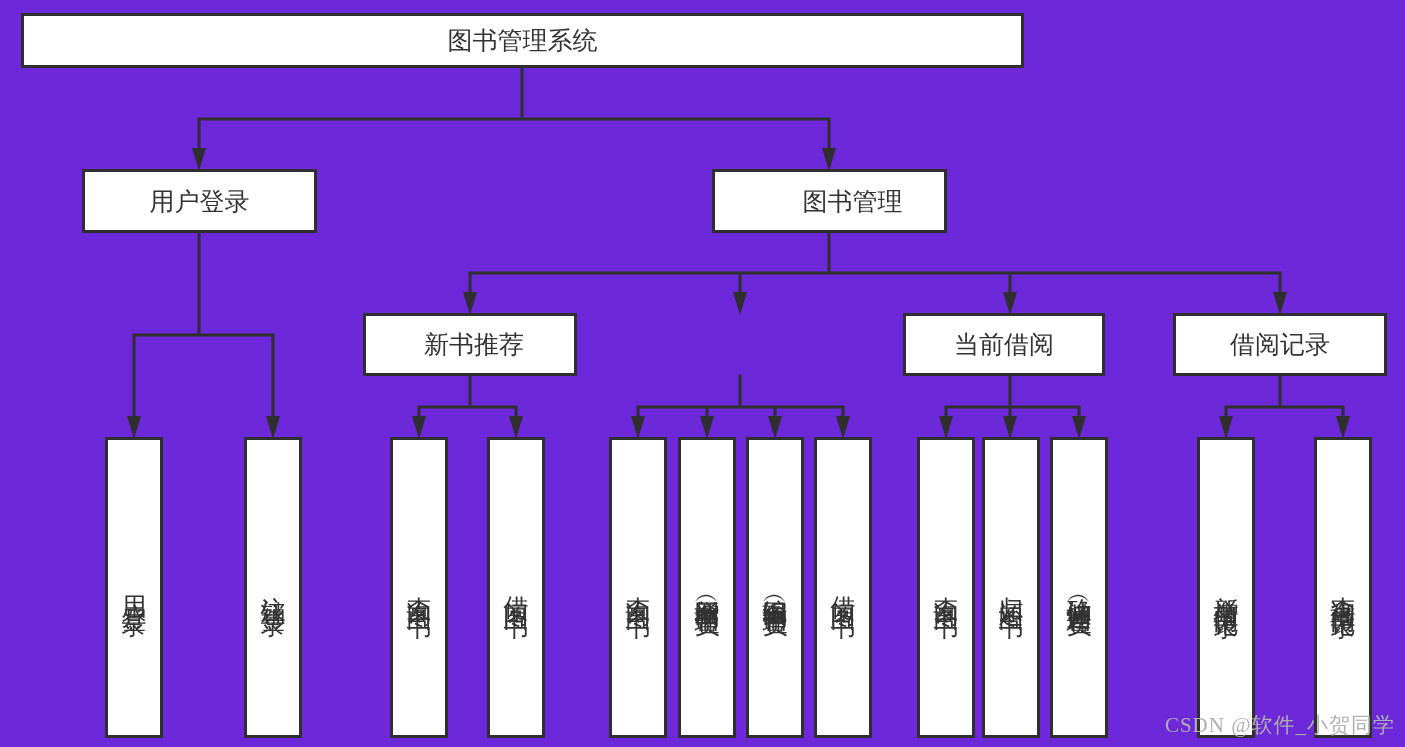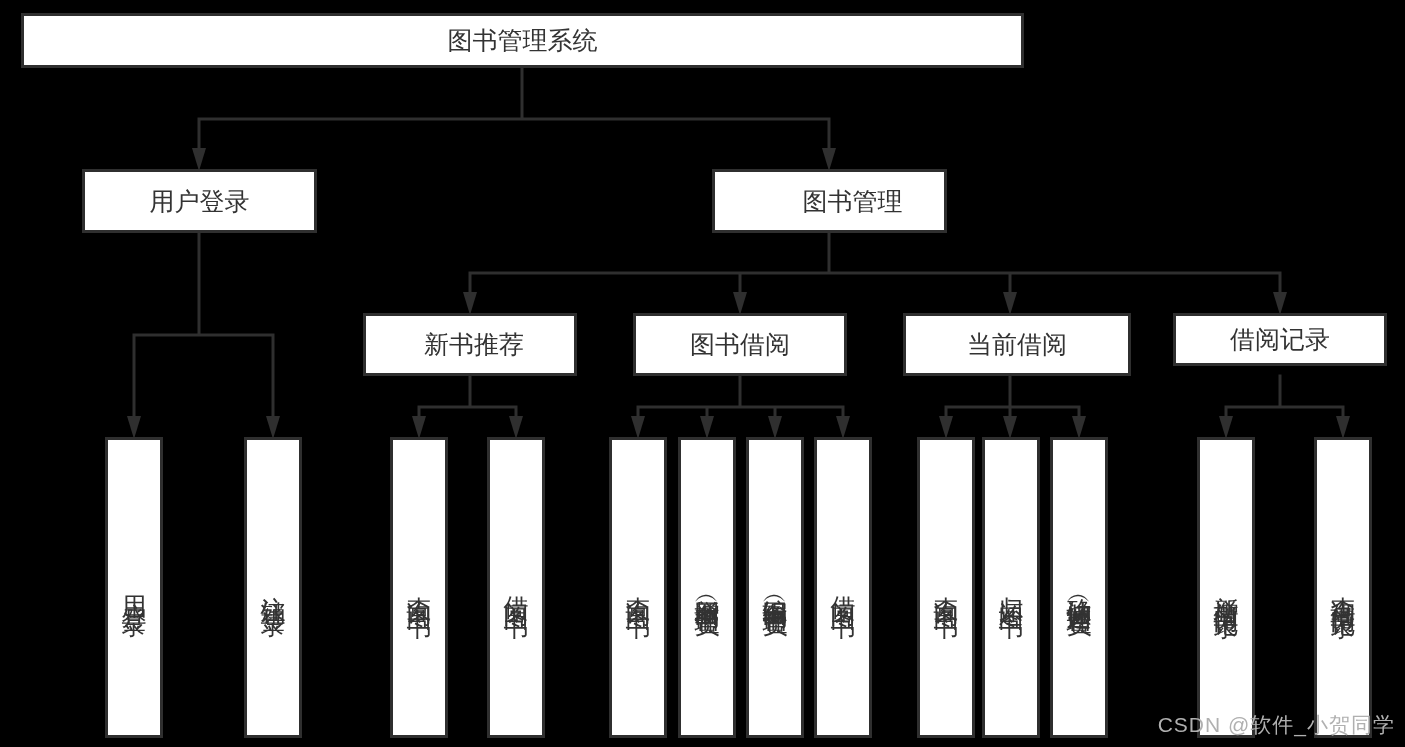--- a/index.html
+++ b/index.html
@@ -4,22 +4,22 @@
 <style>
   html, body {
     margin: 0;
     padding: 0;
     background: #ffffff;
   }
   .canvas {
     position: relative;
     width: 1405px;
     height: 747px;
-    background: #000000;
-    font-family: Liberation Sans, sans-serif;
+    background: #6d28d9;
+    font-family: Liberation Serif, serif;
     overflow: hidden;
   }
   .wires {
     position: absolute;
     left: 0;
     top: 0;
     width: 1405px;
     height: 747px;
   }
   .node {
@@ -111,27 +111,24 @@
   <div class="node" style="left:82px; top:169px; width:235px; height:64px;">
     <span>用户登录</span>
   </div>
   <div class="node" style="left:712px; top:169px; width:235px; height:64px;padding-left:46px;">
     <span>图书管理</span>
   </div>
 
   <div class="node" style="left:363px; top:313px; width:214px; height:63px;padding-left:8px;">
     <span>新书推荐</span>
   </div>
-  <div class="node" style="left:633px; top:313px; width:214px; height:63px;">
-    <span>图书借阅</span>
-  </div>
-  <div class="node" style="left:903px; top:313px; width:228px; height:63px;text-align:center;">
+  <div class="node" style="left:903px; top:313px; width:202px; height:63px;text-align:center;">
     <span>当前借阅</span>
   </div>
-  <div class="node" style="left:1173px; top:313px; width:214px; height:53px;">
+  <div class="node" style="left:1173px; top:313px; width:214px; height:63px;">
     <span>借阅记录</span>
   </div>
 
   <div class="node vbox gap-l" style="left:105px; top:437px; width:58px; height:301px;">
     <span>用户登录</span>
   </div>
   <div class="node vbox gap-l" style="left:244px; top:437px; width:58px; height:301px;">
     <span>注销登录</span>
   </div>
 

